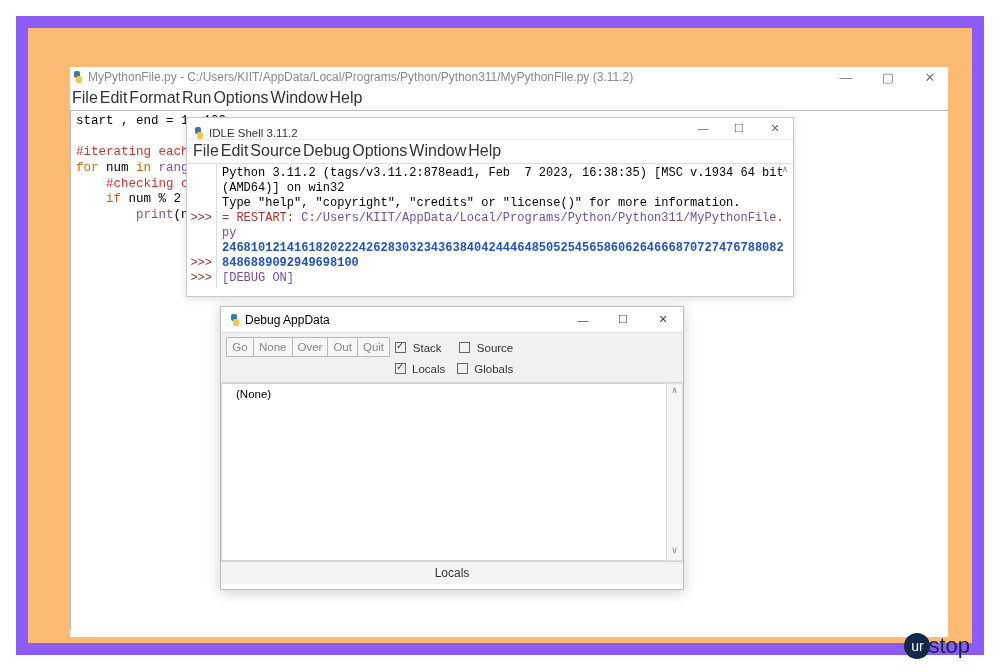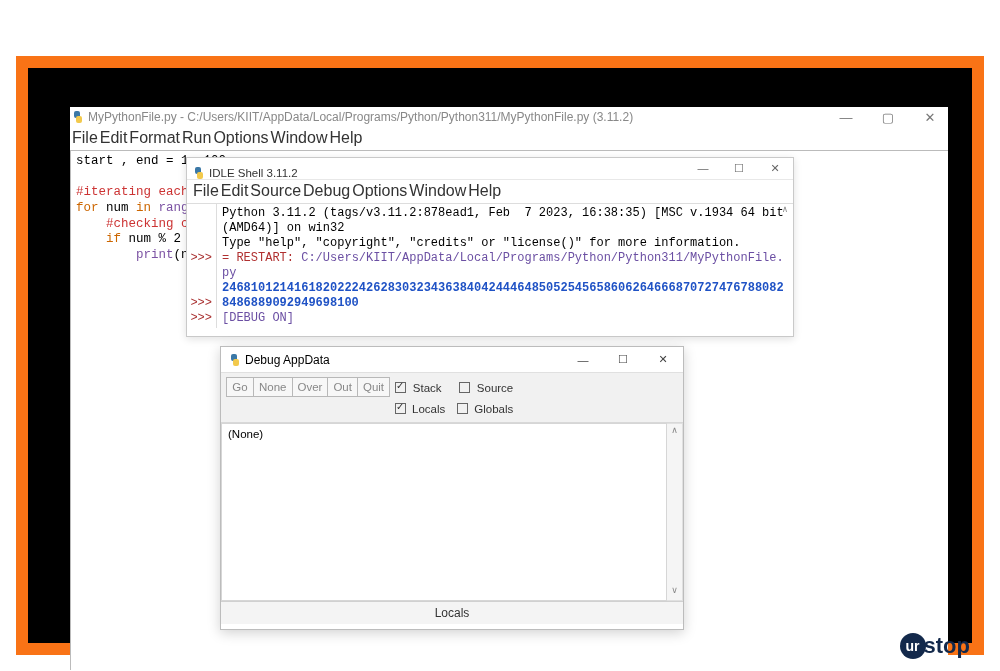--- a/index.html
+++ b/index.html
@@ -10,23 +10,22 @@
   position: relative;
   font-family: "Segoe UI", Tahoma, sans-serif;
   overflow: hidden;
 }
 .outer-frame {
   position: absolute;
   top: 16px;
   left: 16px;
   right: 16px;
   bottom: 16px;
-  border: 12px solid #f97316;
-  background: #000000;
-  margin-top: 40px;
+  border: 12px solid #8b5cf6;
+  background: #fdba74;
 }
 .stage {
   position: relative;
   width: 100%;
   height: 100%;
 }
 
 
 .win-editor {
   position: absolute;
@@ -242,21 +241,21 @@
   color: #333;
 }
 .dbg-body {
   height: 178px;
   display: flex;
 }
 .dbg-text {
   flex: 1;
   border: 1px solid #d6d6d6;
   margin: 0;
-  padding: 4px 6px;
+  padding: 4px 14px;
   font-size: 11.5px;
 }
 .dbg-scroll {
   width: 16px;
   border: 1px solid #e0e0e0;
   border-left: none;
   position: relative;
   background: #f5f5f5;
 }
 .dbg-scroll-up, .dbg-scroll-dn {
@@ -278,21 +277,21 @@
   color: #333;
 }
 
 
 .brand-logo {
   position: absolute;
   right: 30px;
   bottom: 12px;
   display: flex;
   align-items: center;
-  font-weight: 700;
+  font-weight: 400;
   font-size: 22px;
   color: #13294b;
   font-family: Arial, sans-serif;
 }
 .brand-circle {
   width: 26px;
   height: 26px;
   border-radius: 50%;
   background: #13294b;
   color: #fff;

